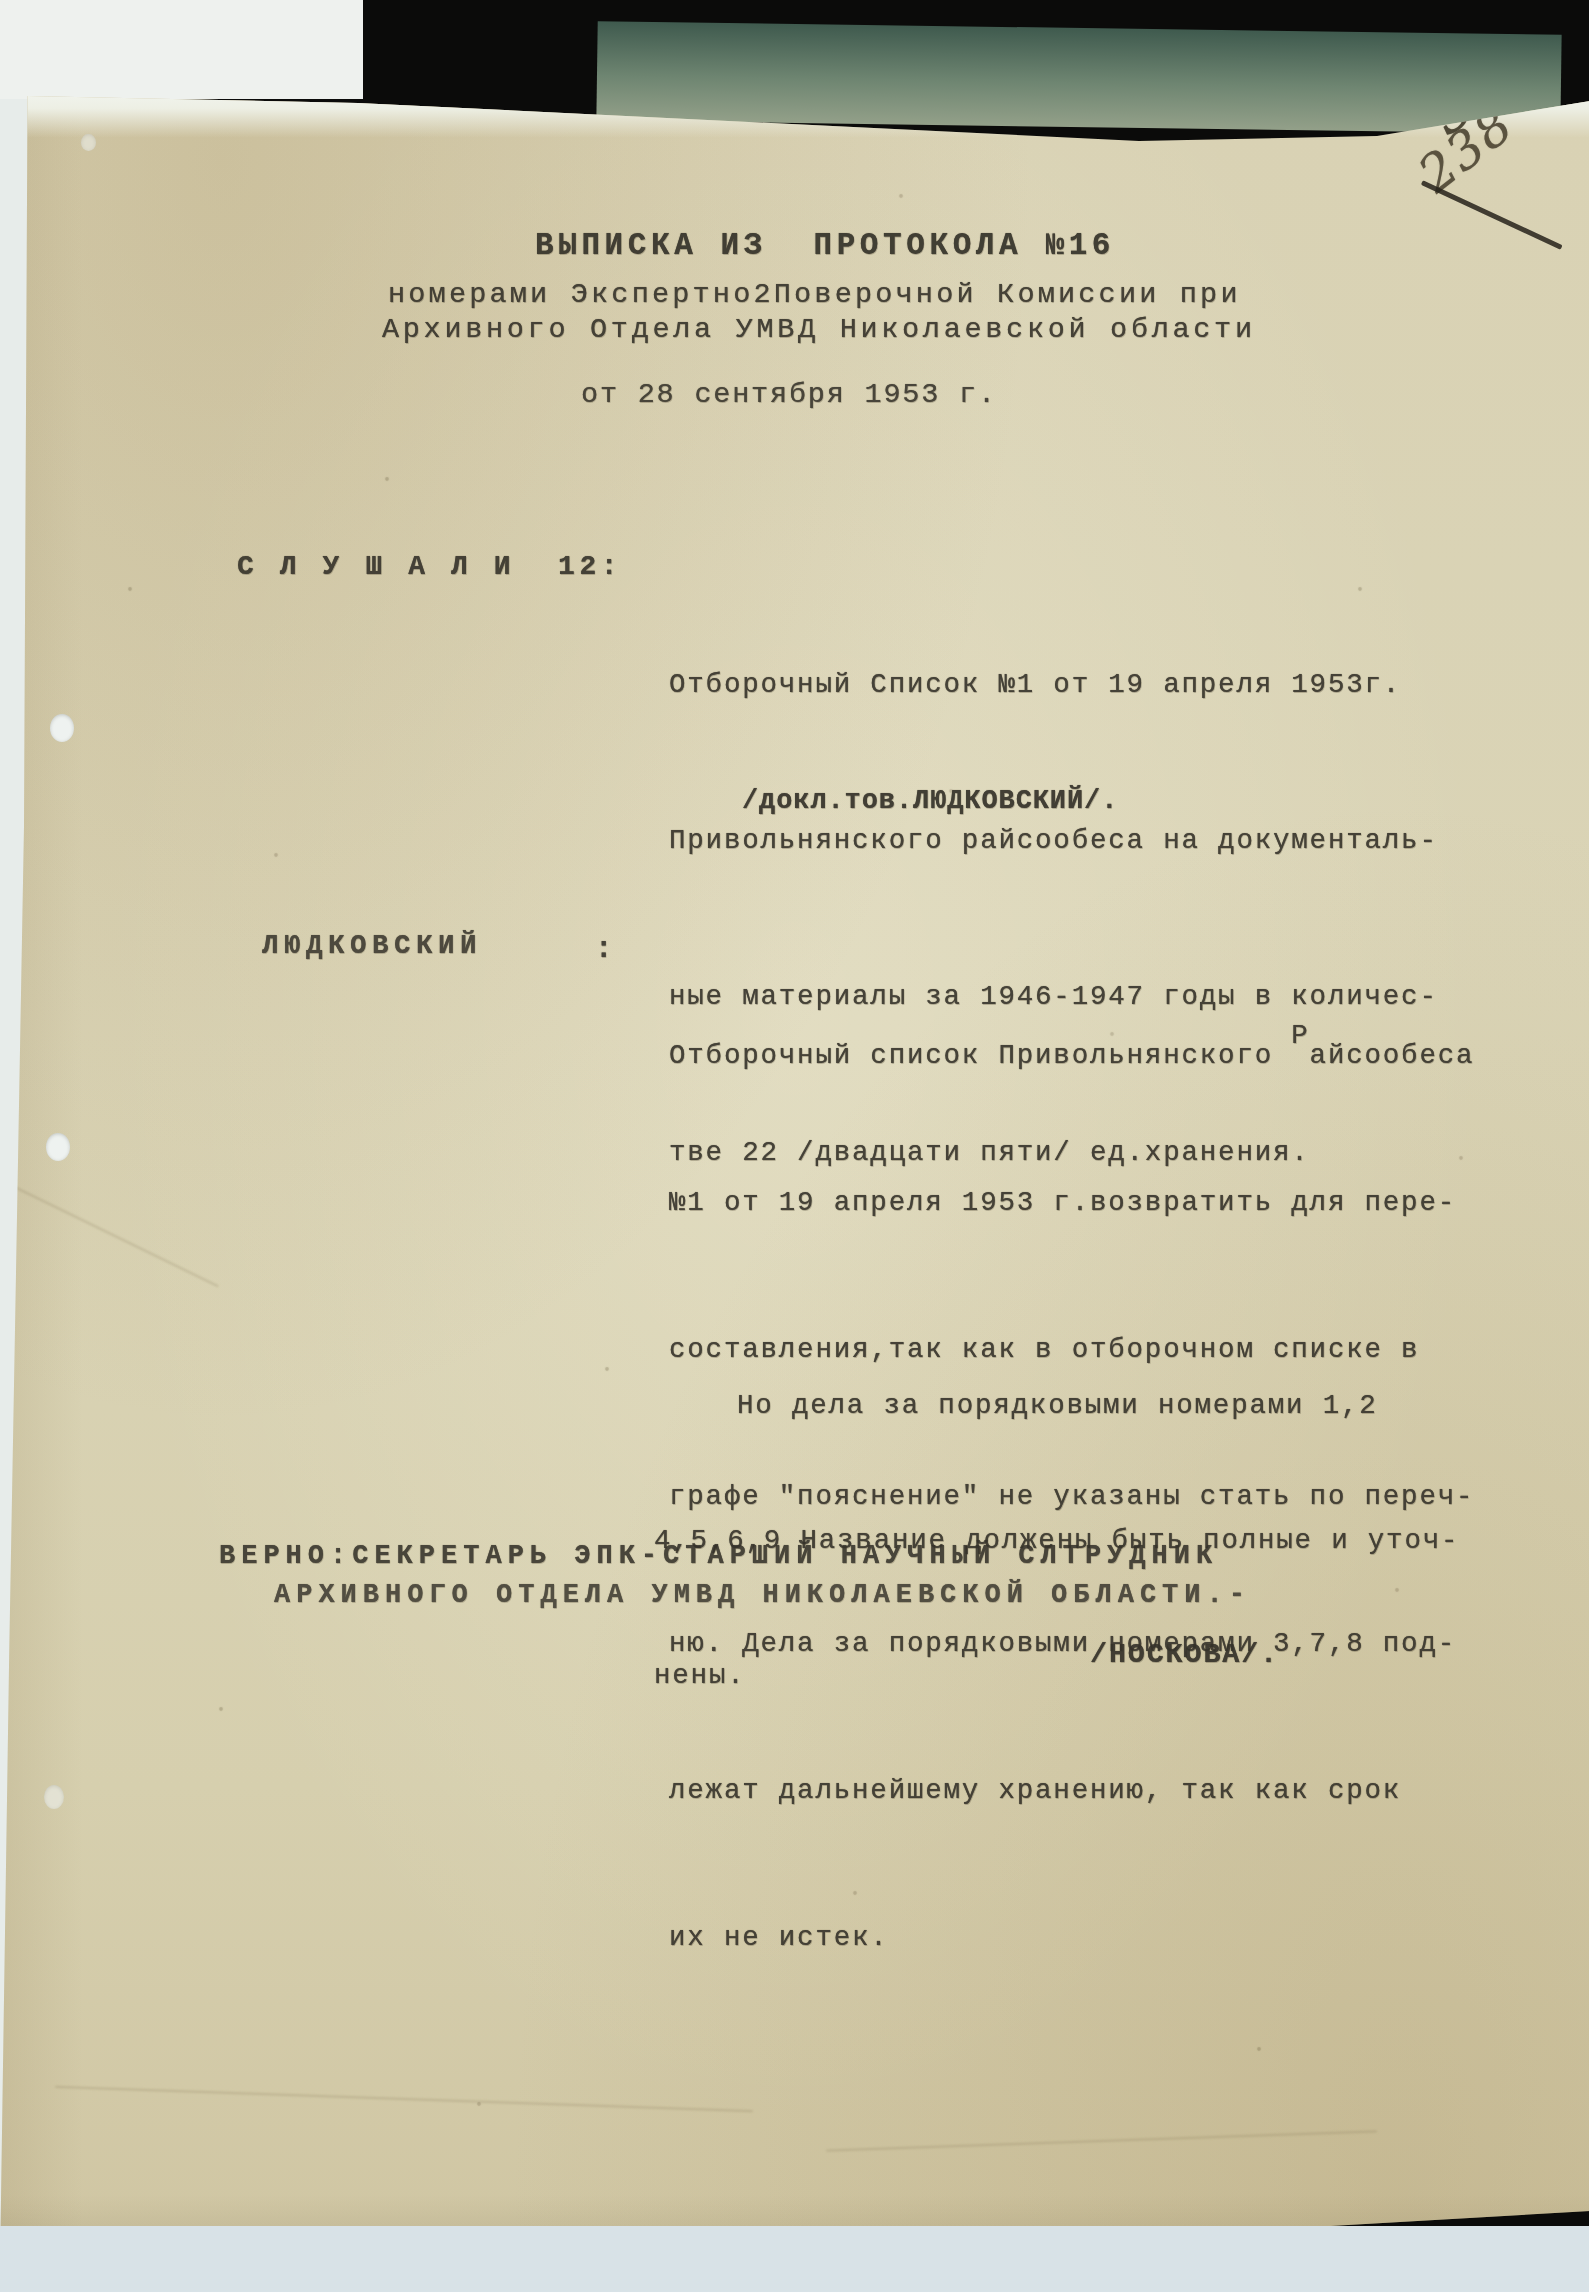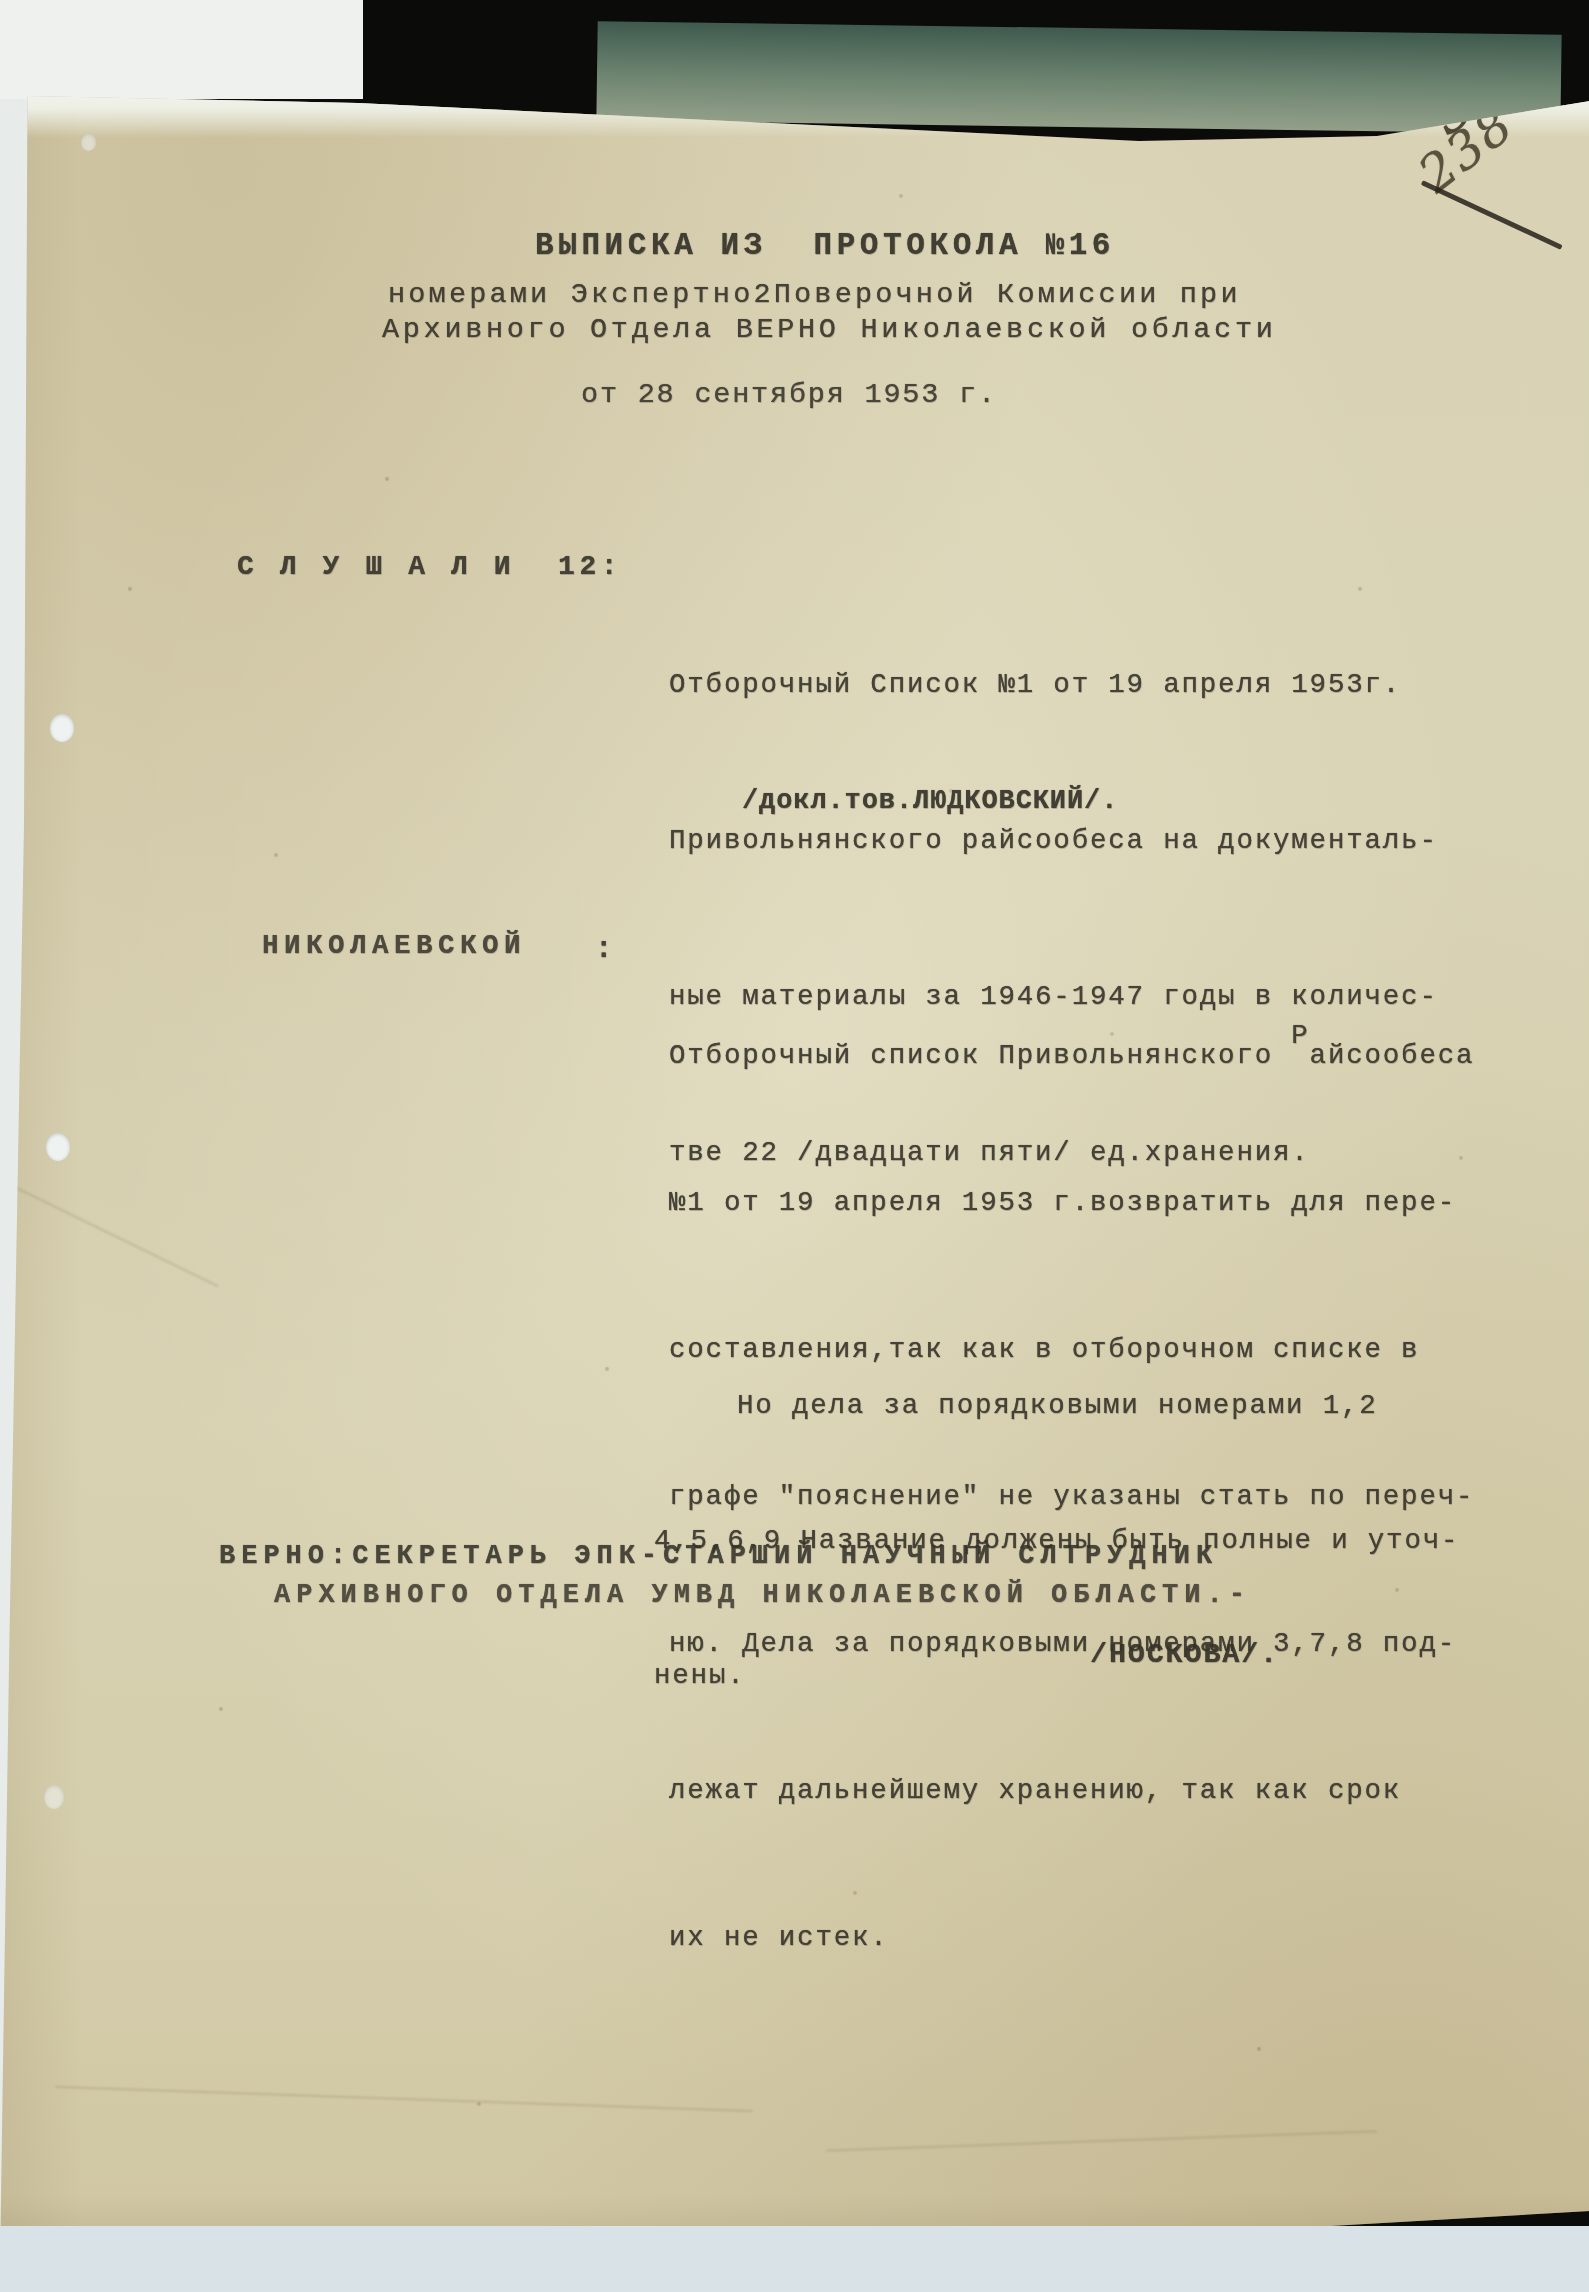--- a/index.html
+++ b/index.html
@@ -109,33 +109,33 @@
     <div class="crease" style="left:55px;top:2098px;width:698px;height:1.8px;transform:rotate(2deg);"></div>
     <div class="crease" style="left:0px;top:1235px;width:230px;height:1.8px;transform:rotate(26deg);"></div>
     <div class="crease" style="left:826px;top:2140px;width:551px;height:1.8px;transform:rotate(-2deg);"></div>
 
     <div class="hw hw-new">305</div>
     <div class="hw hw-old">238</div>
     <div class="hw-strike"></div>
 
     <div class="t title">ВЫПИСКА ИЗ  ПРОТОКОЛА №16</div>
     <div class="t sub1">номерами Экспертно2Поверочной Комиссии при</div>
-    <div class="t sub2">Архивного Отдела ВЕРНО Николаевской области</div>
+    <div class="t sub2">Архивного Отдела УМВД Николаевской области</div>
     <div class="t date">от 28 сентября 1953 г.</div>
 
     <div class="t slushali-label">С Л У Ш А Л И  12:</div>
     <div class="t para para1">
       <div class="pl">Отборочный Список №1 от 19 апреля 1953г.</div>
       <div class="pl">Привольнянского райсообеса на документаль-</div>
       <div class="pl">ные материалы за 1946-1947 годы в количес-</div>
       <div class="pl">тве 22 /двадцати пяти/ ед.хранения.</div>
     </div>
     <div class="t reporter">/докл.тов.ЛЮДКОВСКИЙ/.</div>
 
-    <div class="t post-label">НИКОЛАЕВСКОЙ</div>
+    <div class="t post-label">ЛЮДКОВСКИЙ</div>
     <div class="t post-colon">:</div>
     <div class="t para para2">
       <div class="pl"><span>Отборочный список Привольнянского </span><span class="sup">Р</span><span>айсообеса</span></div>
       <div class="pl">№1 от 19 апреля 1953 г.возвратить для пере-</div>
       <div class="pl">составления,так как в отборочном списке в</div>
       <div class="pl">графе "пояснение" не указаны стать по переч-</div>
       <div class="pl">ню. Дела за порядковыми номерами 3,7,8 под-</div>
       <div class="pl">лежат дальнейшему хранению, так как срок</div>
       <div class="pl">их не истек.</div>
     </div>

